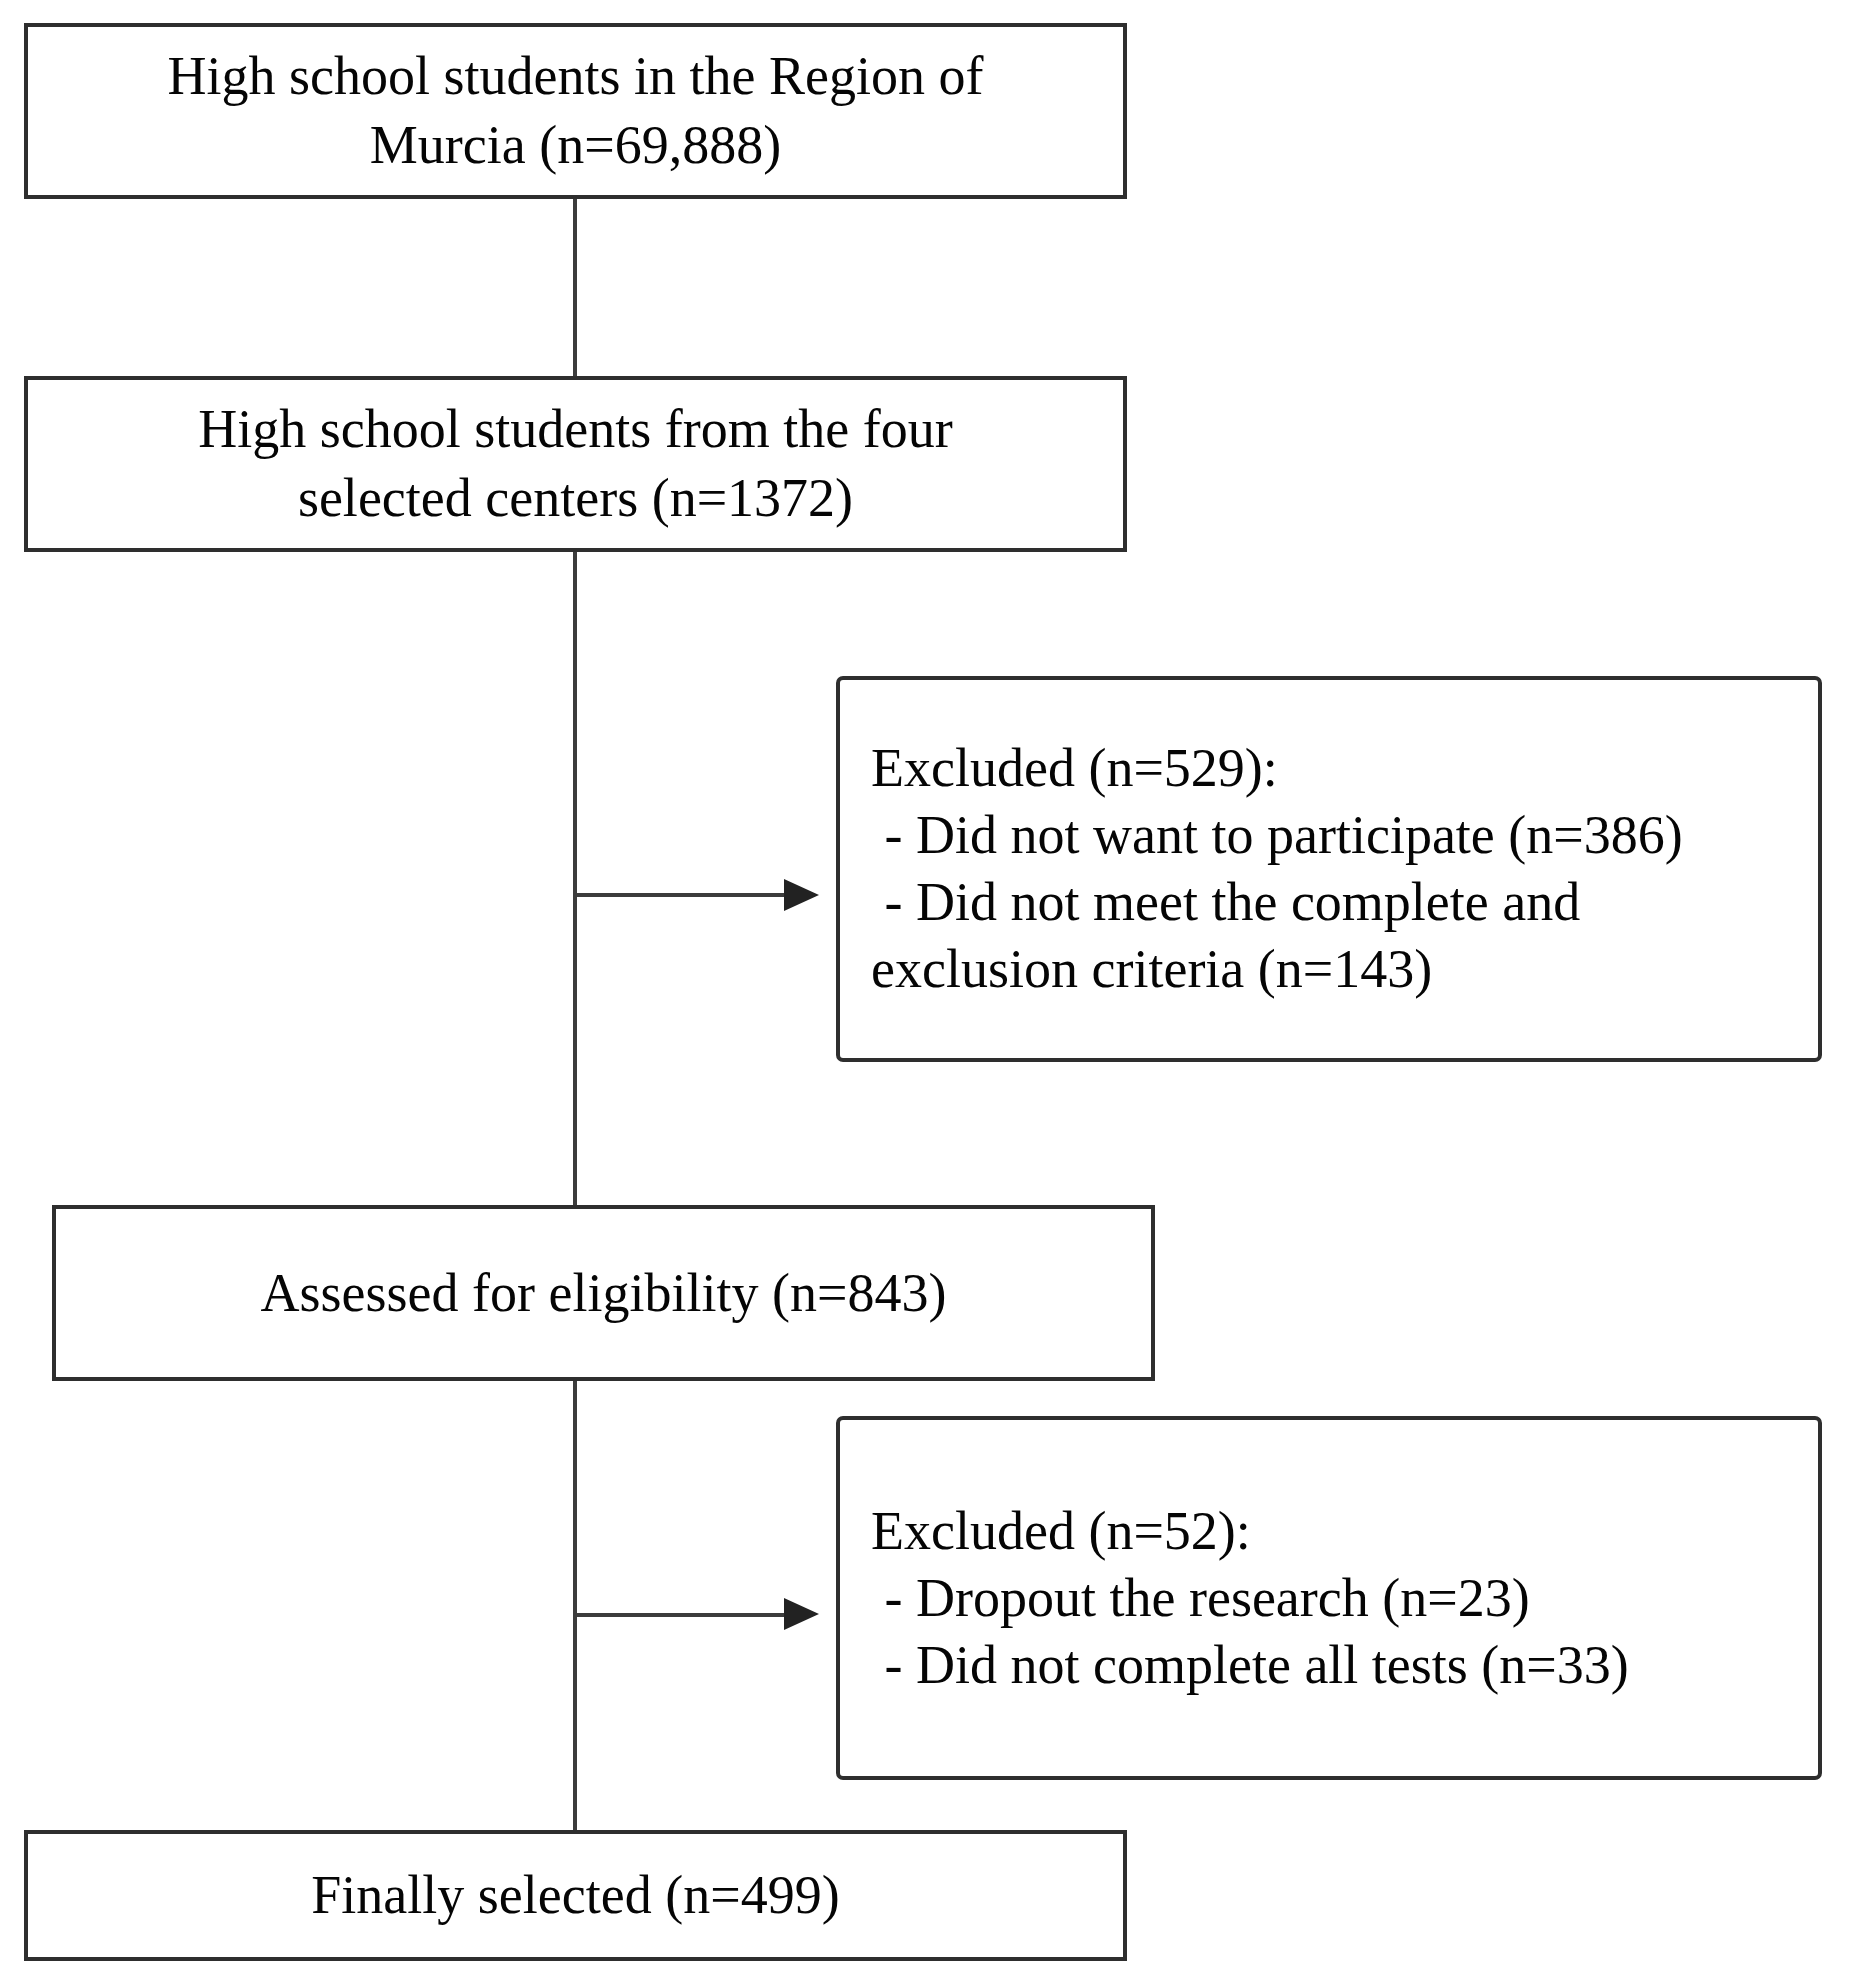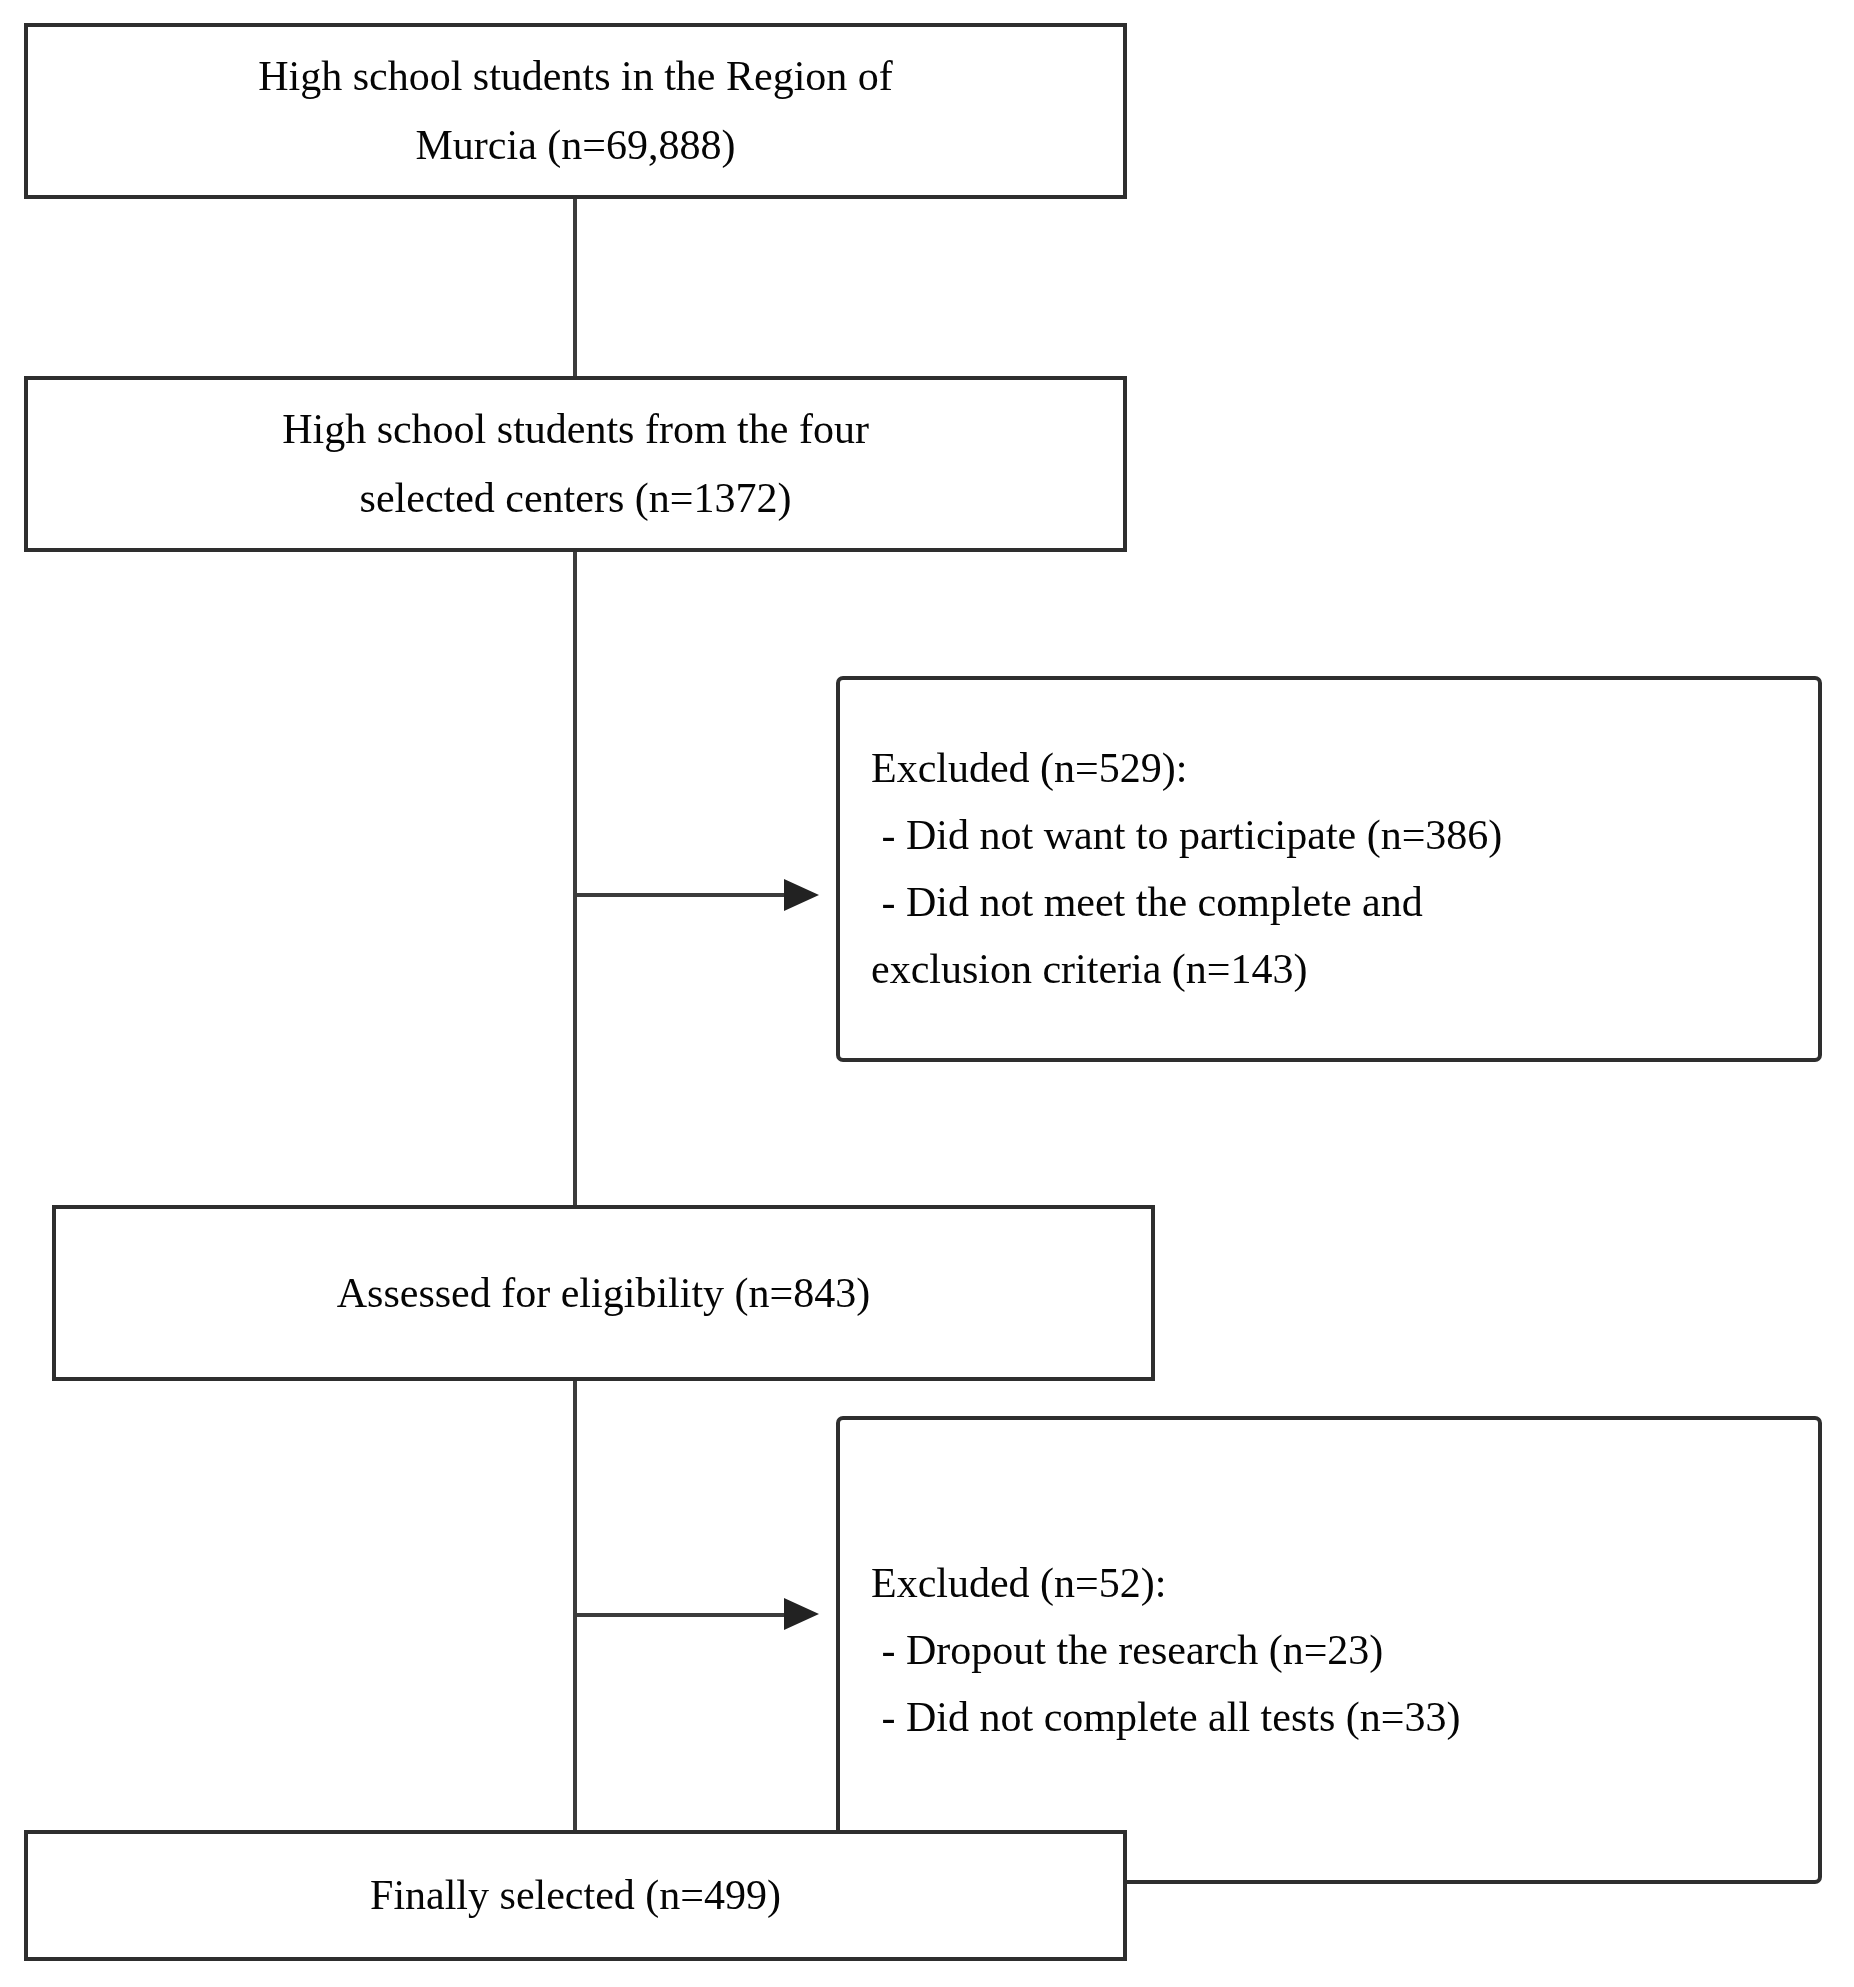--- a/index.html
+++ b/index.html
@@ -28,33 +28,33 @@
     text-align: center;
   }
   .node.leftalign {
     align-items: flex-start;
     text-align: left;
     padding-left: 31px;
     padding-right: 10.4px;
     border-radius: 7px;
   }
   .tline {
-    font-size: 42px;
+    font-size: 54px;
     line-height: 69px;
     white-space: pre;
   }
   .node.leftalign .tline { line-height: 67px; }
 
   
   .node-region   { left: 24px;  top: 22.5px;   width: 1103px; height: 176px; }
   .node-centers  { left: 24px;  top: 376px;  width: 1103px; height: 176px; }
   .node-assessed { left: 24px;  top: 1205px; width: 1103px; height: 176px; margin-left: 28px; }
   .node-final    { left: 24px;  top: 1830px; width: 1103px; height: 131px; }
   .node-excl1    { left: 836px; top: 676px;  width: 986px; height: 386px; }
-  .node-excl2    { left: 836px; top: 1416px; width: 986px; height: 468px; }
+  .node-excl2    { left: 836px; top: 1416px; width: 986px; height: 364px; }
 
   
   .vseg {
     position: absolute;
     left: 573px;
     width: 3.5px;
     background: #3c3c3c;
   }
   .vseg-1 { top: 198px;  height: 178px; }
   .vseg-2 { top: 552px;  height: 654px; }

